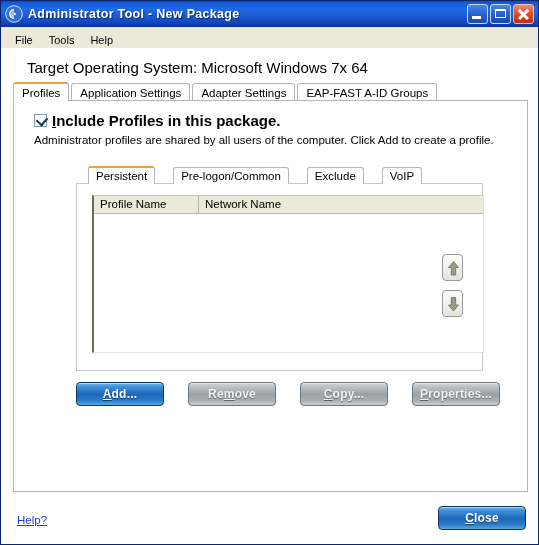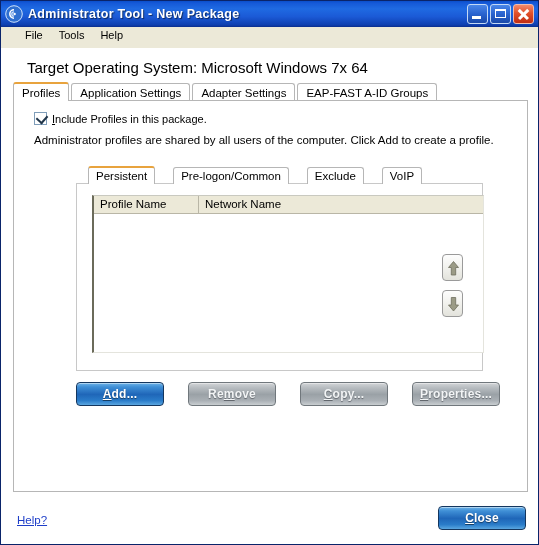--- a/index.html
+++ b/index.html
@@ -105,21 +105,22 @@
     background: #ffffff;
   }
   .tb-btn .glyph-close-a { transform: rotate(45deg); }
   .tb-btn .glyph-close-b { transform: rotate(-45deg); }
 
   
   #menubar {
     height: 28px;
     background: #ece9d8;
     display: flex;
-    padding-left: 16px;
+    align-items: center;
+    padding-left: 6px;
     border-bottom: 1px solid #d9d4c2;
     box-sizing: border-box;
   }
   .menu-item {
     padding: 2px 8px 3px 8px;
     font-size: 11px;
     color: #000000;
     cursor: default;
     white-space: nowrap;
   }
@@ -217,21 +218,22 @@
     position: absolute;
     left: 2px;
     top: 1px;
     width: 8px;
     height: 6px;
     border-left: 2px solid #21364a;
     border-bottom: 2px solid #21364a;
     transform: rotate(-48deg);
   }
   #include-label {
-    font-size: 11px;
+    font-size: 15px;
+    font-weight: bold;
   }
   #include-label .ul { text-decoration: underline; }
 
   #desc-text {
     position: absolute;
     left: 20px;
     top: 33px;
     font-size: 11.5px;
     color: #000000;
     white-space: nowrap;

